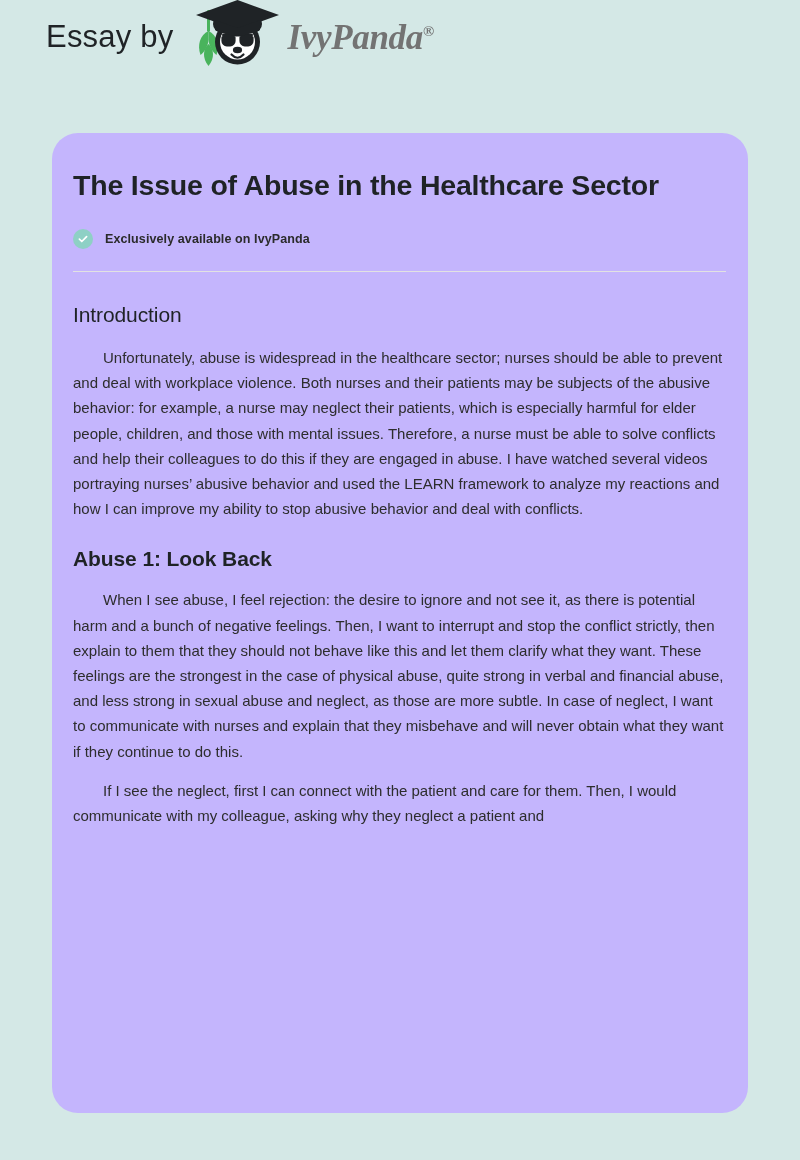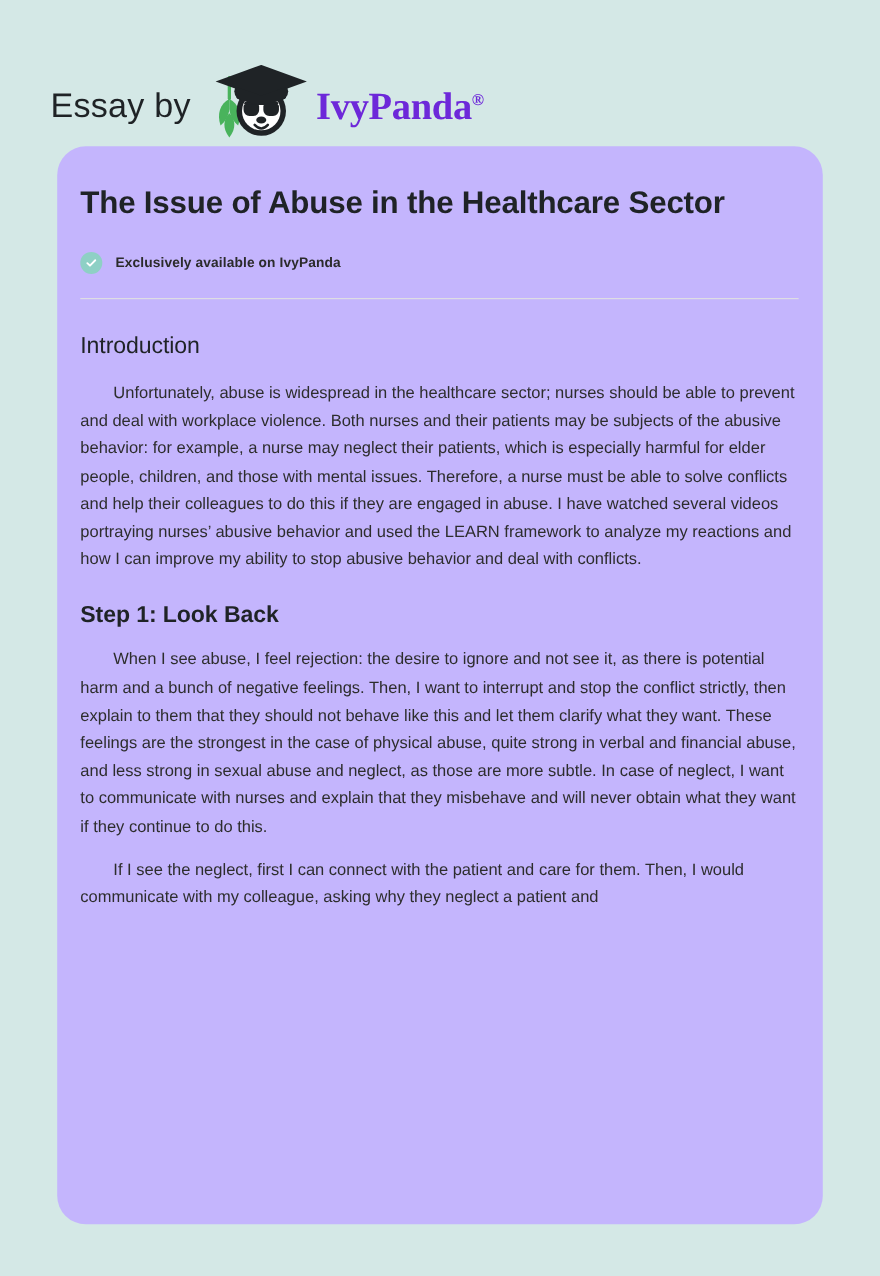--- a/index.html
+++ b/index.html
@@ -10,21 +10,21 @@
     background: #d4e8e6;
     font-family: "Liberation Sans", sans-serif;
     color: #2b2b2b;
     overflow: hidden;
   }
 
   
   .page-header {
     height: 133px;
     display: flex;
-    align-items: flex-end;
+    align-items: flex-start;
     padding-left: 46px;
   }
   .brand-line {
     display: flex;
     align-items: center;
     gap: 4px;
   }
   .essay-by {
     font-size: 31px;
     color: #1f2326;
@@ -37,24 +37,25 @@
     position: relative;
     display: block;
     margin-left: 12px;
     margin-right: 2px;
   }
   .logo-mark svg { display: block; }
   .brand-word {
     font-family: "Liberation Serif", serif;
     font-size: 35px;
     font-weight: bold;
-    color: #6d28d9;
+    color: #737373;
     letter-spacing: -0.3px;
     position: relative;
     line-height: 1;
+    font-style: italic;
   }
   .brand-word .reg {
     font-size: 15px;
     vertical-align: super;
     font-weight: bold;
   }
 
   
   .paper-card {
     position: absolute;
@@ -194,19 +195,19 @@
       </span>
       <span class="exclusive-text">Exclusively available on IvyPanda</span>
     </div>
 
     <div class="divider"></div>
 
     <h2 class="section-heading">Introduction</h2>
     <p class="body-text">Unfortunately, abuse is widespread in the healthcare sector; nurses should be able to prevent and deal with workplace violence. Both nurses and their patients may be subjects of the abusive behavior: for example, a nurse may neglect their patients, which is especially harmful for elder people, children, and those with mental issues. Therefore, a nurse must be able to solve conflicts and help their colleagues to do this if they are engaged in abuse. I have watched several videos portraying nurses’ abusive behavior and used the LEARN framework to analyze my reactions and how I can improve my ability to stop abusive behavior and deal with conflicts.</p>
 
 
-    <h3 class="step-heading">Step 1: Look Back</h3>
+    <h3 class="step-heading">Abuse 1: Look Back</h3>
     <p class="body-text">When I see abuse, I feel rejection: the desire to ignore and not see it, as there is potential harm and a bunch of negative feelings. Then, I want to interrupt and stop the conflict strictly, then explain to them that they should not behave like this and let them clarify what they want. These feelings are the strongest in the case of physical abuse, quite strong in verbal and financial abuse, and less strong in sexual abuse and neglect, as those are more subtle. In case of neglect, I want to communicate with nurses and explain that they misbehave and will never obtain what they want if they continue to do this.</p>
 
     <p class="body-text">If I see the neglect, first I can connect with the patient and care for them. Then, I would communicate with my colleague, asking why they neglect a patient and</p>
 
   </div>
 </div>
 
 </body></html>

